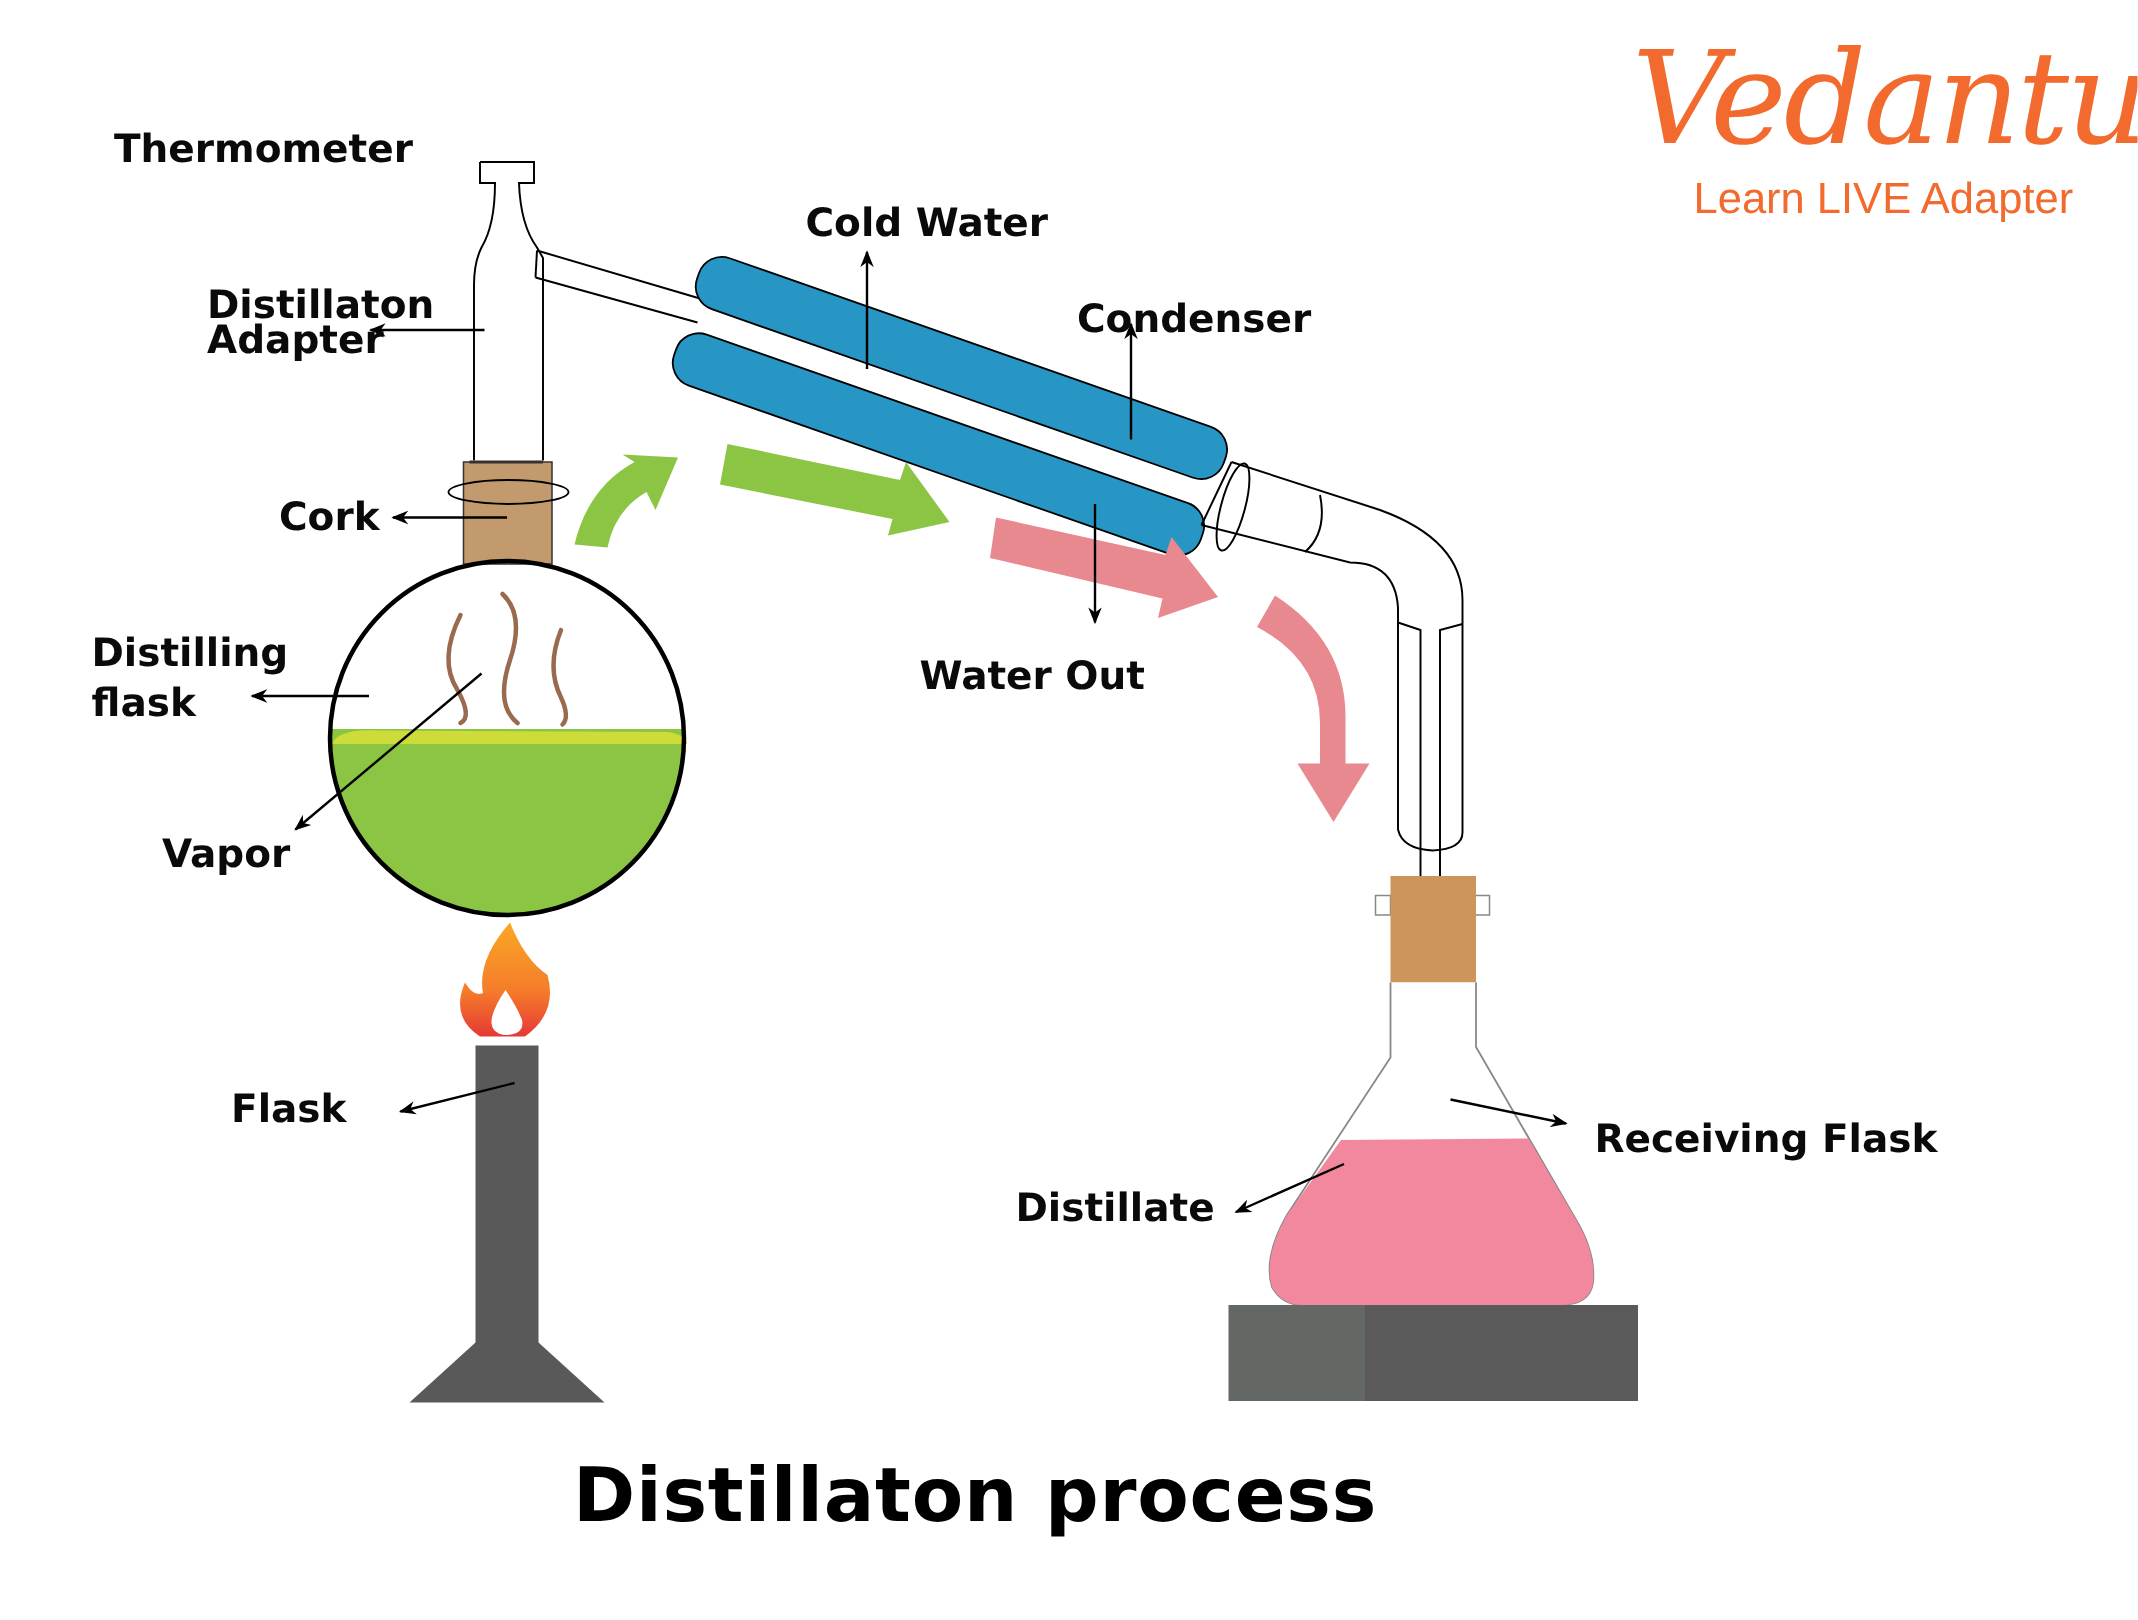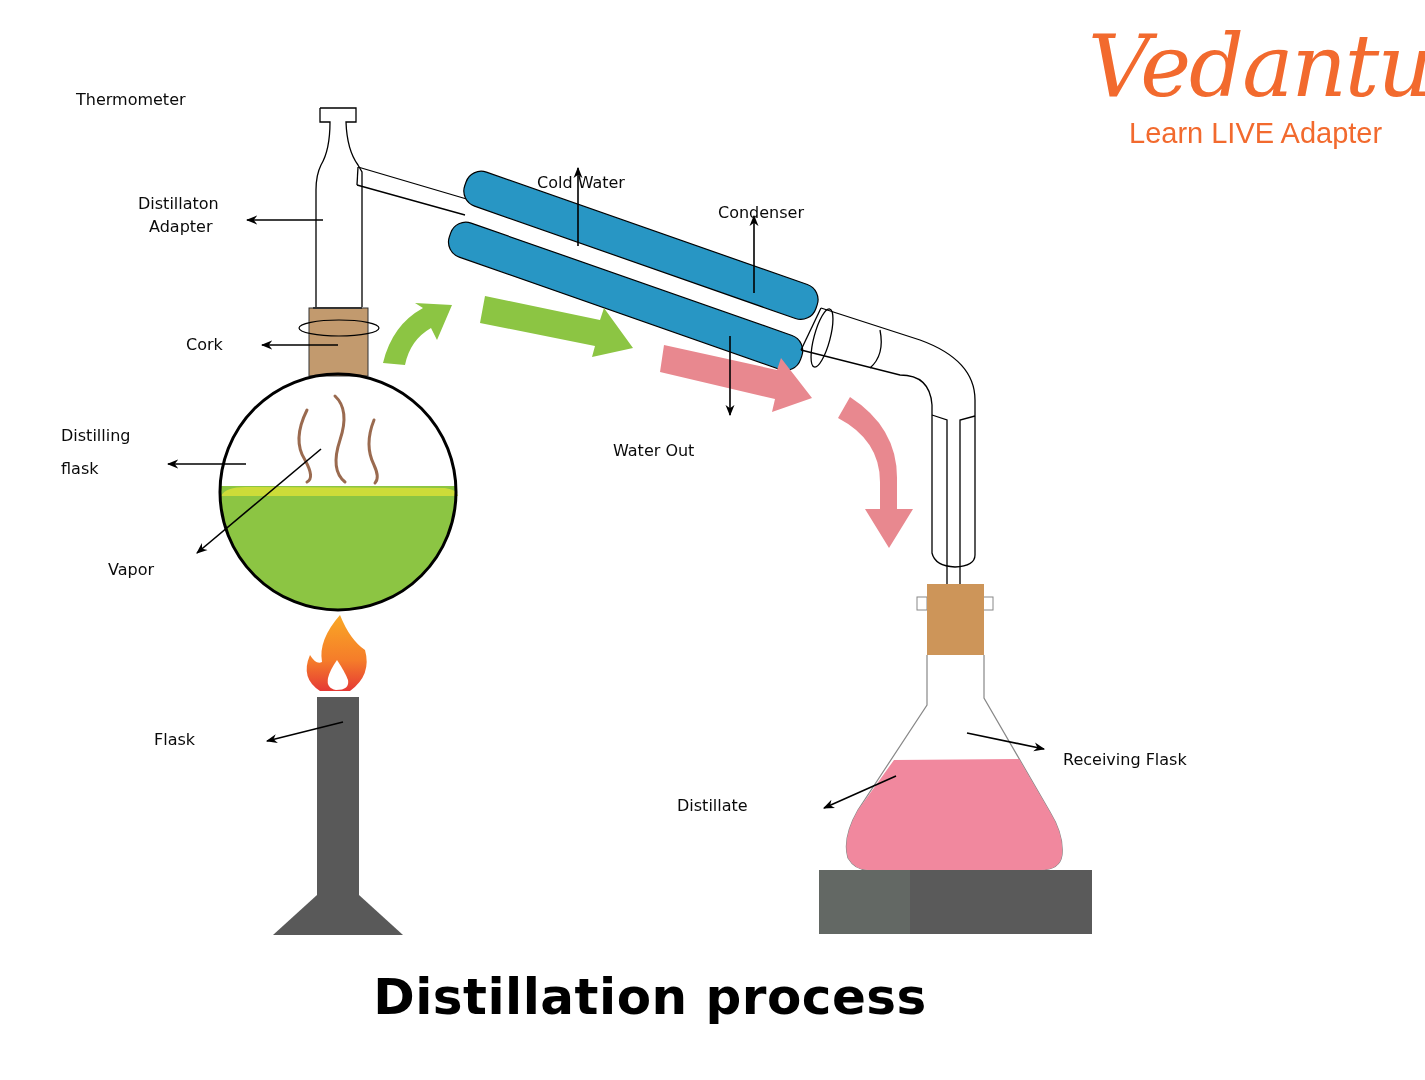--- a/index.html
+++ b/index.html
@@ -1,18 +1,18 @@
 <!DOCTYPE html>
 <html><head>
 <meta charset="utf-8">
 <style>
   html, body { margin: 0; padding: 0; background: #ffffff; }
   body { width: 1425px; height: 1080px; position: relative; overflow: hidden; font-family: "DejaVu Sans", sans-serif; }
   svg.diagram { position: absolute; left: 0; top: 0; }
-  .lbl { position: absolute; font-family: "DejaVu Sans", sans-serif; font-weight: normal; font-size: 16px; color: #0a0a0a; line-height: 24px; white-space: nowrap; }
+  .lbl { position: absolute; font-family: "DejaVu Sans", sans-serif; font-weight: bold; font-size: 26px; color: #0a0a0a; line-height: 24px; white-space: nowrap; }
   .title { position: absolute; left: 0; width: 1300px; top: 968px; text-align: center; font-family: "DejaVu Sans", sans-serif; font-weight: bold; font-size: 50px; color: #000; letter-spacing: 0.5px; }
   .logo-main { position: absolute; left: 1088px; top: 18px; font-family: "DejaVu Serif", serif; font-style: italic; font-size: 86px; color: #f26a2e; letter-spacing: -2px; line-height: 96px; }
   .logo-sub { position: absolute; left: 1129px; top: 116px; font-family: "Liberation Sans", sans-serif; font-size: 29px; color: #f26a2e; line-height: 34px; }
 </style>
 </head>
 <body>
 
 <svg class="diagram" width="1425" height="1080" viewBox="0 0 1425 1080" xmlns="http://www.w3.org/2000/svg">
   <defs>
     <marker id="ah" viewBox="0 0 10 10" refX="9" refY="5" markerWidth="7" markerHeight="7" orient="auto-start-reverse">
@@ -119,25 +119,25 @@
     <line x1="967" y1="733" x2="1044" y2="749" marker-end="url(#ah)"></line>
     <line x1="896" y1="776" x2="824" y2="808" marker-end="url(#ah)"></line>
   </g>
 </svg>
 
 <div class="logo-main">Vedantu</div>
 <div class="logo-sub">Learn LIVE Adapter</div>
 
 <div class="lbl" style="left:76px; top:88px;">Thermometer</div>
 <div class="lbl" style="left:138px; top:192px;">Distillaton</div>
-<div class="lbl" style="left:149px; top:215px;text-align:right;">Adapter</div>
+<div class="lbl" style="left:138px; top:215px;text-align:right;">Adapter</div>
 <div class="lbl" style="left:186px; top:333px;">Cork</div>
 <div class="lbl" style="left:61px; top:424px;">Distilling</div>
 <div class="lbl" style="left:61px; top:457px;">flask</div>
 <div class="lbl" style="left:108px; top:558px;">Vapor</div>
 <div class="lbl" style="left:154px; top:728px;">Flask</div>
-<div class="lbl" style="left:537px; top:137px;margin-top:34px;">Cold Water</div>
+<div class="lbl" style="left:537px; top:137px;">Cold Water</div>
 <div class="lbl" style="left:718px; top:201px;">Condenser</div>
 <div class="lbl" style="left:613px; top:439px;">Water Out</div>
 <div class="lbl" style="left:1063px; top:748px;">Receiving Flask</div>
 <div class="lbl" style="left:677px; top:794px;">Distillate</div>
 
-<div class="title">Distillation process</div>
+<div class="title">Distillaton process</div>
 
 </body></html>

